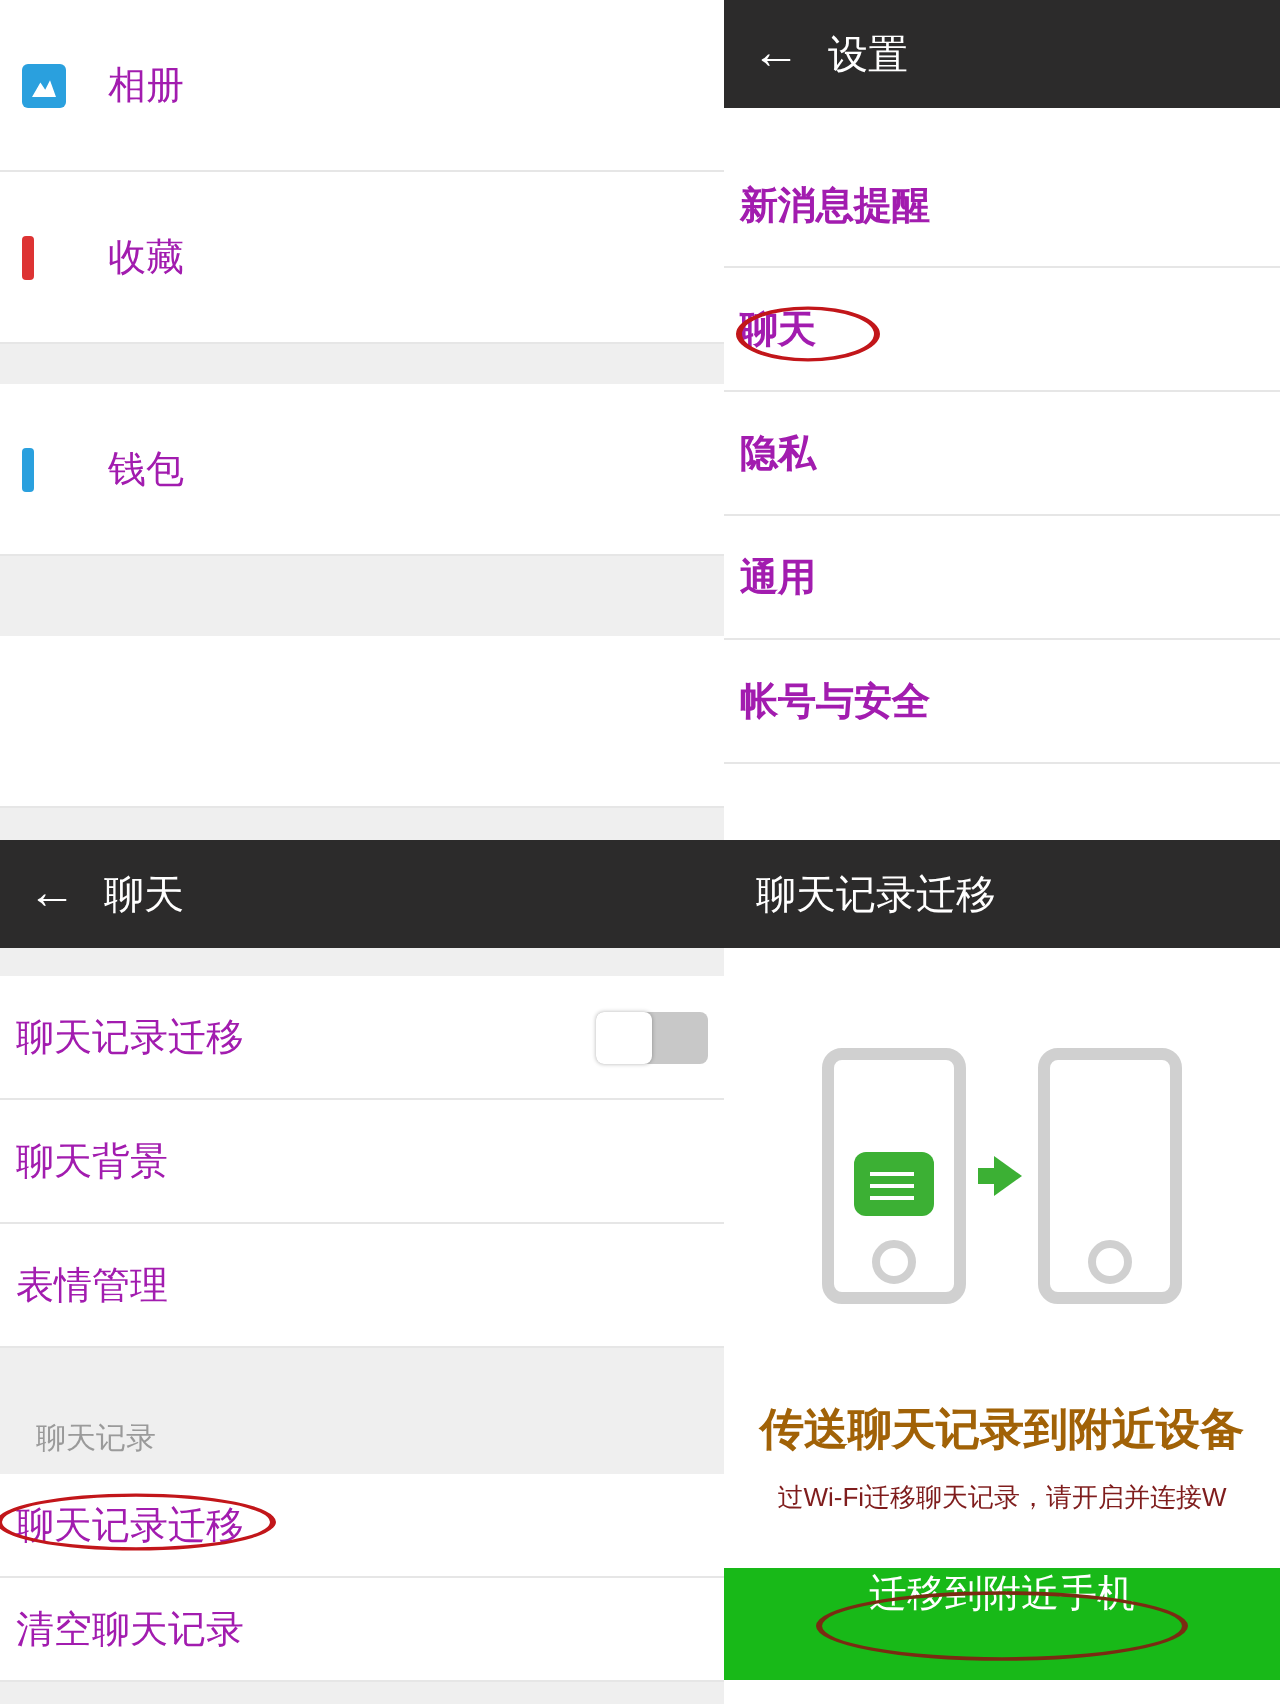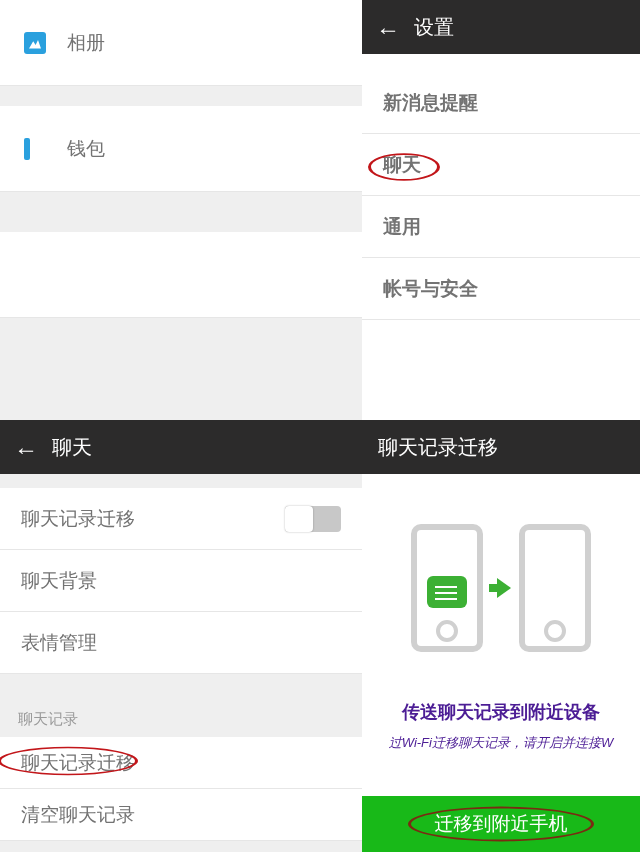--- a/index.html
+++ b/index.html
@@ -37,25 +37,25 @@
     align-items: center;
     justify-content: center;
     margin-right: 12px;
     font-size: 24px;
   }
   .list { background: #fff; }
   .row {
     display: flex;
     align-items: center;
     height: 62px;
-    padding: 0 21px;
+    padding: 0 8px;
     border-bottom: 1px solid #e6e6e6;
     background: #fff;
     font-size: 19px;
-    color: #737373;
+    color: #a21caf;
     position: relative;
   }
   .row.tall { height: 86px; }
   .icon-slot {
     width: 28px;
     height: 28px;
     margin-right: 18px;
     display: inline-flex;
     align-items: center;
     justify-content: center;
@@ -171,44 +171,42 @@
     content: "";
     position: absolute;
     left: -22px;
     top: -4px;
     width: 10px;
     height: 8px;
     background: #3cb034;
   }
   .p4-title {
     margin-top: 36px;
-    font-size: 18px;
+    font-size: 22px;
     font-weight: 600;
-    color: #4c1d95;
+    color: #a16207;
     text-align: center;
   }
   .p4-sub {
     margin-top: 10px;
     font-size: 13px;
-    color: #4c1d95;
+    color: #7f1d1d;
     text-align: center;
     padding: 0 4px;
-    font-style: italic;
   }
   .green-btn {
     position: absolute;
-    bottom: 0;
+    bottom: 12px;
     left: 0;
     right: 0;
     height: 56px;
     background: #18b918;
     color: #fff;
     font-size: 19px;
     display: flex;
-    align-items: center;
     justify-content: center;
   }
   .green-btn .oval {
     position: absolute;
     border: 3px solid #7a2b12;
     border-radius: 50%;
     width: 186px;
     height: 58px;
     transform: scaleY(0.6);
     pointer-events: none;
@@ -228,20 +226,26 @@
 <div class="grid">
 
   <div class="panel" style="background:#efefef;">
     <div class="list">
       <div class="row tall">
         <span class="icon-slot">
             <span class="ico-album"></span>
           </span>
         <span>相册</span>
       </div>
+      <div class="row tall">
+        <span class="icon-slot">
+            <span class="ico-fav"></span>
+          </span>
+        <span>收藏</span>
+      </div>
     </div>
     <div class="gap"></div>
     <div class="list">
       <div class="row tall">
         <span class="icon-slot">
             <span class="ico-wallet"></span>
           </span>
         <span>钱包</span>
       </div>
     </div>
@@ -263,20 +267,23 @@
     </div>
     <div class="list" style="margin-top:18px;font-weight:bold;">
       <div class="row">
           <span>新消息提醒</span>
         </div>
       <div class="row" style="position:relative;">
         <span>聊天</span>
         <span class="circle-mark" style="left:6px;top:8px;width:72px;height:50px;"></span>
       </div>
       <div class="row">
+          <span>隐私</span>
+        </div>
+      <div class="row">
           <span>通用</span>
         </div>
       <div class="row">
           <span>帐号与安全</span>
         </div>
     </div>
   </div>
 
   <div class="panel" style="background:#efefef;">
     <div class="header">

